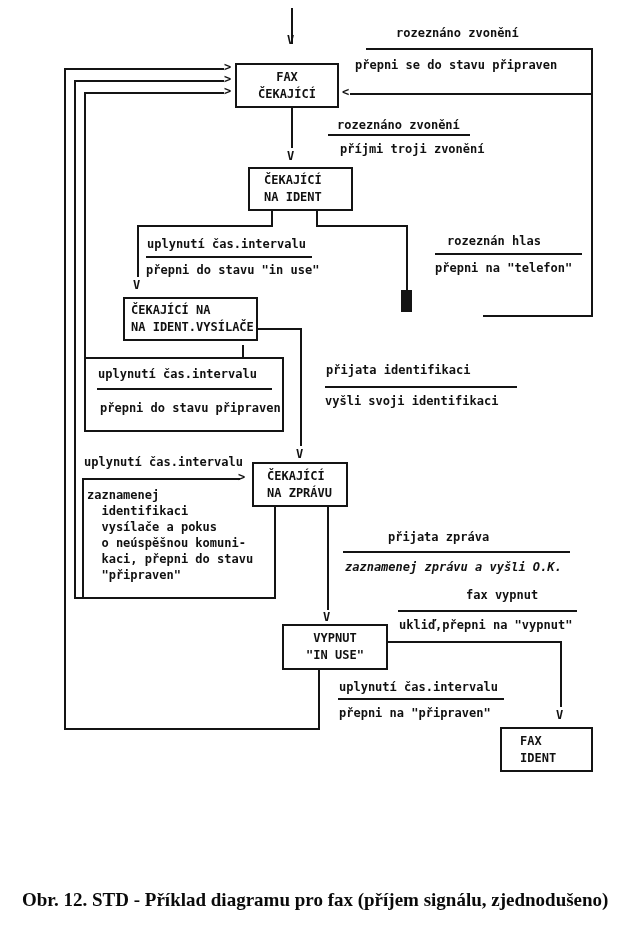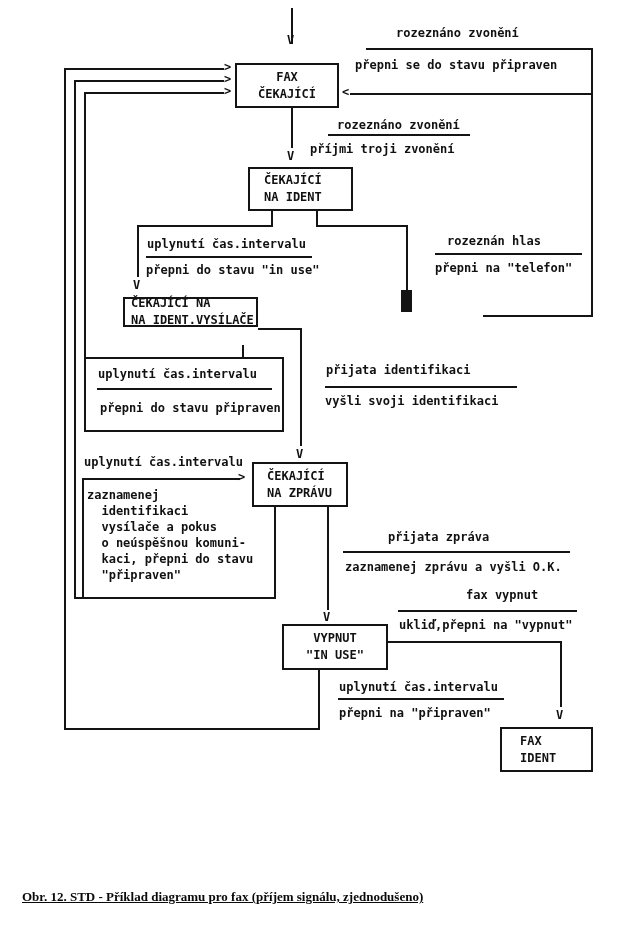--- a/index.html
+++ b/index.html
@@ -19,21 +19,21 @@
   .box.center{align-items:center;text-align:center;}
   .txt{
     position:absolute;font:bold 12px "DejaVu Sans Mono",monospace;
     white-space:pre;line-height:14px;
   }
   .multiline{line-height:16px;}
   .arrow{position:absolute;font:bold 12px "DejaVu Sans Mono",monospace;line-height:12px;}
   .thick{position:absolute;background:#141414;}
   .caption{
     position:absolute;font-family:"Liberation Serif","DejaVu Serif",serif;
-    font-weight:bold;font-size:13px;white-space:pre;color:#0a0a0a;text-decoration:underline;
+    font-weight:bold;font-size:19px;white-space:pre;color:#0a0a0a;
   }
 </style>
 </head>
 <body>
 
 <div id="canvas">
 
   <div class="vln" style="left:291px;top:8px;height:36px;"></div>
   <div class="vln" style="left:64px;top:68px;height:660px;"></div>
   <div class="vln" style="left:74px;top:80px;height:517px;"></div>
@@ -91,42 +91,42 @@
   <div class="thick" style="left:401px;top:290px;width:11px;height:22px;"></div>
 
   <div class="box center" style="left:235px;top:63px;width:104px;height:45px;">
     <span>FAX</span>
     <span>ČEKAJÍCÍ</span>
   </div>
   <div class="box" style="left:248px;top:167px;width:105px;height:44px;padding-left:14px;">
     <span>ČEKAJÍCÍ</span>
     <span>NA IDENT</span>
   </div>
-  <div class="box" style="left:123px;top:297px;width:135px;height:30px;padding-left:6px;">
+  <div class="box" style="left:123px;top:297px;width:135px;height:44px;padding-left:6px;">
     <span>ČEKAJÍCÍ NA</span>
     <span>NA IDENT.VYSÍLAČE</span>
   </div>
   <div class="box" style="left:252px;top:462px;width:96px;height:45px;padding-left:13px;">
     <span>ČEKAJÍCÍ</span>
     <span>NA ZPRÁVU</span>
   </div>
   <div class="box center" style="left:282px;top:624px;width:106px;height:46px;">
     <span>VYPNUT</span>
     <span>"IN USE"</span>
   </div>
   <div class="box" style="left:500px;top:727px;width:93px;height:45px;padding-left:18px;">
     <span>FAX</span>
     <span>IDENT</span>
   </div>
 
   <div class="txt" style="left:396px;top:26px;">rozeznáno zvonění</div>
   <div class="txt" style="left:355px;top:58px;">přepni se do stavu připraven</div>
 
   <div class="txt" style="left:329px;top:118px;margin-left:8px;">rozeznáno zvonění</div>
-  <div class="txt" style="left:310px;top:142px;">příjmi troji zvonění</div>
+  <div class="txt" style="left:340px;top:142px;">příjmi troji zvonění</div>
 
   <div class="txt" style="left:147px;top:237px;">uplynutí čas.intervalu</div>
   <div class="txt" style="left:146px;top:263px;">přepni do stavu "in use"</div>
 
   <div class="txt" style="left:447px;top:234px;">rozeznán hlas</div>
   <div class="txt" style="left:435px;top:261px;">přepni na "telefon"</div>
 
   <div class="txt" style="left:98px;top:367px;">uplynutí čas.intervalu</div>
   <div class="txt" style="left:100px;top:401px;">přepni do stavu připraven</div>
 
@@ -135,21 +135,21 @@
 
   <div class="txt" style="left:84px;top:455px;">uplynutí čas.intervalu</div>
   <div class="txt multiline" style="left:87px;top:487px;">zaznamenej
   identifikaci
   vysílače a pokus
   o neúspěšnou komuni-
   kaci, přepni do stavu
   "připraven"</div>
 
   <div class="txt" style="left:388px;top:530px;">přijata zpráva</div>
-  <div class="txt" style="left:345px;top:560px;">zaznamenej zprávu a vyšli O.K.</div>
+  <div class="txt" style="left:345px;top:560px;font-style:italic;">zaznamenej zprávu a vyšli O.K.</div>
 
   <div class="txt" style="left:466px;top:588px;">fax vypnut</div>
   <div class="txt" style="left:399px;top:618px;">ukliď,přepni na "vypnut"</div>
 
   <div class="txt" style="left:339px;top:680px;">uplynutí čas.intervalu</div>
   <div class="txt" style="left:339px;top:706px;">přepni na "připraven"</div>
 
   <div class="caption" style="left:22px;top:889px;">Obr. 12. STD - Příklad diagramu pro fax (příjem signálu, zjednodušeno)</div>
 
 </div>

